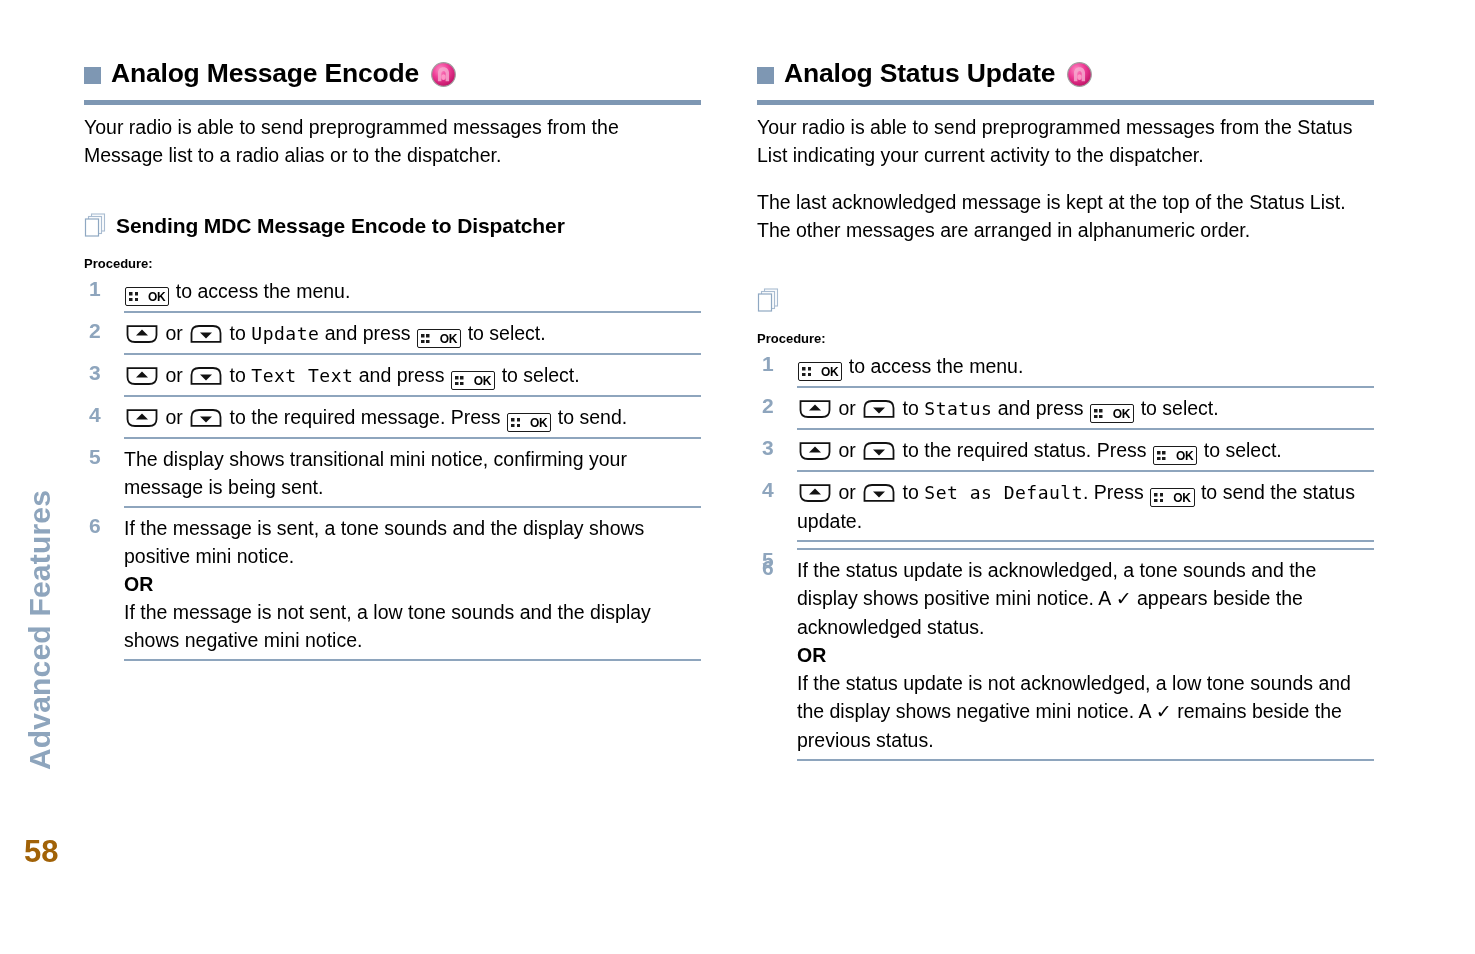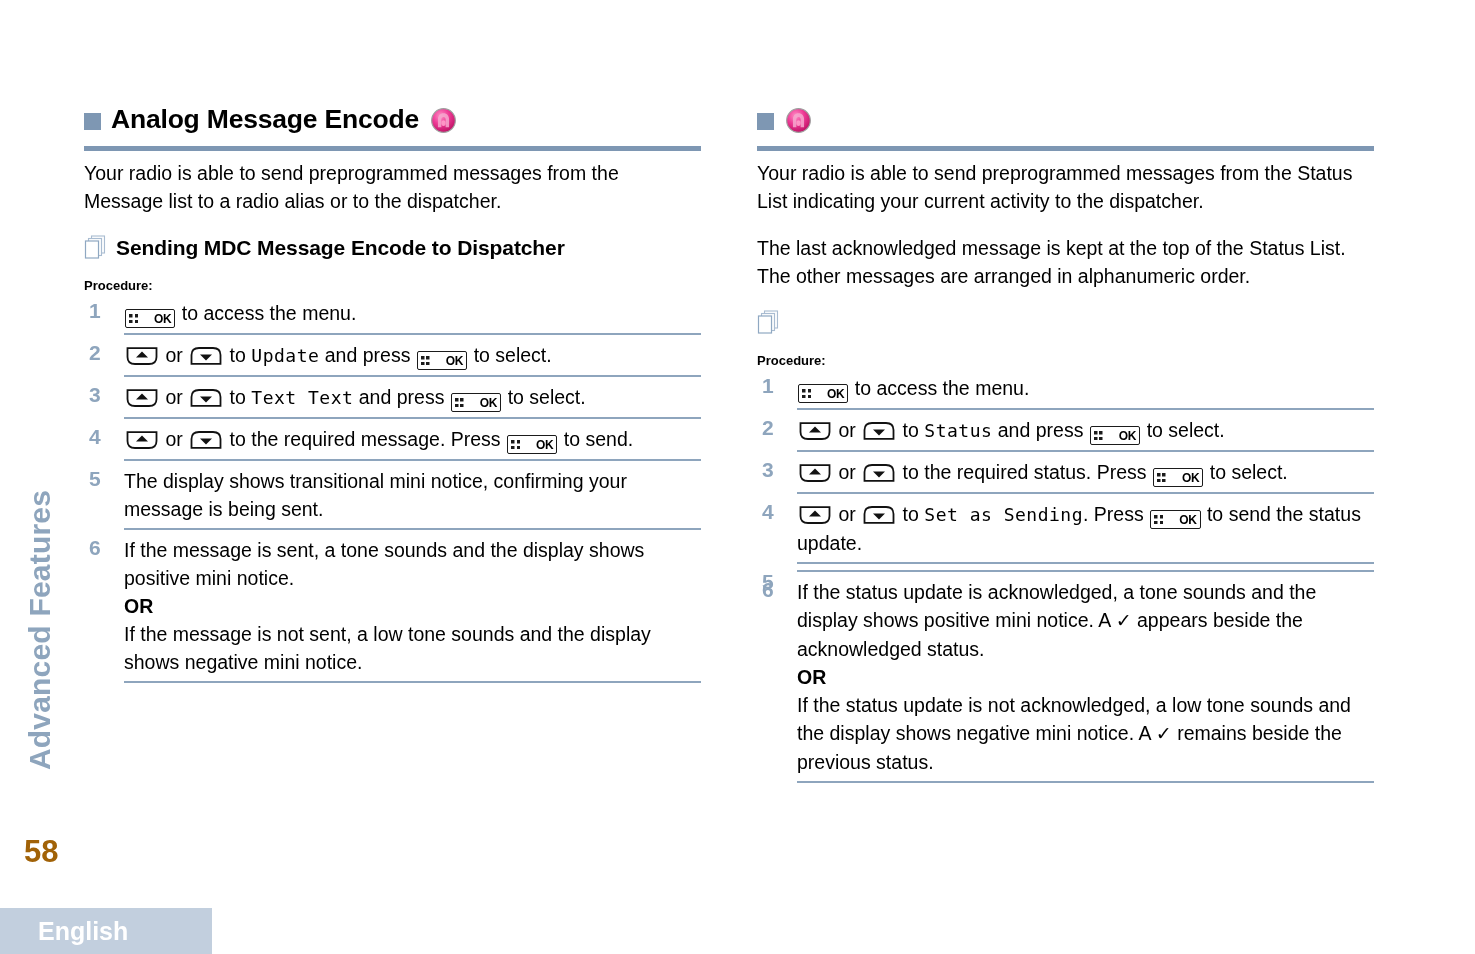--- a/index.html
+++ b/index.html
@@ -53,21 +53,20 @@
   .col { position: absolute; top: 56px; width: 617px; }
   .col-left  { left: 84px; }
   .col-right { left: 757px; }
 
   
   .sec-head {
     display: flex;
     align-items: center;
     gap: 10px;
     height: 34px;
-    margin-top: 46px;
   }
   .sec-square {
     width: 17px; height: 17px;
     background: #7E97B3;
     flex: none;
     margin-top: 4px;
   }
   .sec-title {
     font-size: 26.5px;
     font-weight: bold;
@@ -92,21 +91,21 @@
     line-height: 28px;
     margin: 8px 0 0 0;
   }
   p.body.tight { margin-top: 19px; }
 
   
   .sub-head {
     display: flex;
     align-items: center;
     gap: 10px;
-    margin-top: 20px;
+    margin-top: 44px;
   }
   .pages-icon { width: 22px; height: 26px; flex: none; }
   .sub-title {
     font-size: 21px;
     font-weight: bold;
     letter-spacing: -0.1px;
   }
 
   .procedure-label {
     font-size: 13px;
@@ -136,21 +135,21 @@
     border-bottom: 2px solid #8EA5BD;
     margin-top: 5px;
   }
   .or-line { font-weight: bold; }
 
   
   .key-ok {
     display: inline-flex;
     align-items: center;
     justify-content: center;
-    gap: 16px;
+    gap: 10px;
     border: 1.6px solid #1b1b1b;
     border-radius: 2px;
     padding: 0 3px;
     height: 19px;
     vertical-align: -3px;
     background: #fff;
     margin: 0 1px;
   }
   .key-ok .grid {
     display: inline-block;
@@ -185,23 +184,20 @@
 </style>
 </head>
 <body>
 
 <div class="page">
 
   <div class="rail-chapter">
     <span>Advanced Features</span>
   </div>
   <div class="page-number">58</div>
-  <div class="lang-badge">
-    <span>English</span>
-  </div>
 
   <div class="col col-left">
     <div class="sec-head">
       <div class="sec-square"></div>
       <div class="sec-title">Analog Message Encode</div>
       <svg class="lock-badge" viewBox="0 0 32 32">
         <defs>
           <radialGradient id="lg1" cx="38%" cy="30%" r="78%">
             <stop offset="0%" stop-color="#FF8FC6"></stop>
             <stop offset="45%" stop-color="#EE3B96"></stop>
@@ -288,20 +284,21 @@
           <span class="step-num">6</span>
           <div class="step-body">If the message is sent, a tone sounds and the display shows positive mini notice.<br><span class="or-line">OR</span><br>If the message is not sent, a low tone sounds and the display shows negative mini notice.</div>
           <div class="step-rule"></div>
         </li>
       </ol>
   </div>
 
   <div class="col col-right">
     <div class="sec-head">
       <div class="sec-square"></div>
+      <div class="sec-title">Analog Status Update</div>
       <svg class="lock-badge" viewBox="0 0 32 32">
         <defs>
           <radialGradient id="lg2" cx="38%" cy="30%" r="78%">
             <stop offset="0%" stop-color="#FF8FC6"></stop>
             <stop offset="45%" stop-color="#EE3B96"></stop>
             <stop offset="100%" stop-color="#B80C5E"></stop>
           </radialGradient>
         </defs>
         <circle cx="16" cy="16" r="14" fill="url(#lg2)" stroke="#9E9E9E" stroke-width="1.4"></circle>
         <path d="M16 7.5c-4.2 0-6.6 3.2-6.6 7.1V24h4.1v-9.4c0-1.6 1-2.8 2.5-2.8s2.5 1.2 2.5 2.8V24h4.1v-9.4c0-3.9-2.4-7.1-6.6-7.1z" fill="#F5A8CE" opacity="0.85"></path>
@@ -361,21 +358,21 @@
           <div class="step-rule"></div>
         </li>
         <li>
           <span class="step-num">4</span>
           <div class="step-body"><svg class="key-arrow" viewBox="0 0 34 20">
               <path d="M2.5 2.2 H31.5 V11 Q31.5 18 24 18 H10 Q2.5 18 2.5 11 Z" fill="#fff" stroke="#121212" stroke-width="1.8"></path>
               <path d="M17 5.4 L23 11.6 H11 Z" fill="#121212"></path>
             </svg> or <svg class="key-arrow" viewBox="0 0 34 20">
               <path d="M2.5 9 Q2.5 2 10 2 H24 Q31.5 2 31.5 9 V17.8 H2.5 Z" fill="#fff" stroke="#121212" stroke-width="1.8"></path>
               <path d="M17 14.6 L11 8.4 H23 Z" fill="#121212"></path>
-            </svg> to <span class="lcd">Set as Sending</span>. Press <span class="key-ok">
+            </svg> to <span class="lcd">Set as Default</span>. Press <span class="key-ok">
               <span class="grid"></span>
               <span class="okt">OK</span>
             </span> to send the status update.</div>
           <div class="step-rule"></div>
         </li>
         <li>
           <span class="step-num">5</span>
           <div class="step-rule"></div>
         </li>
         <li>

